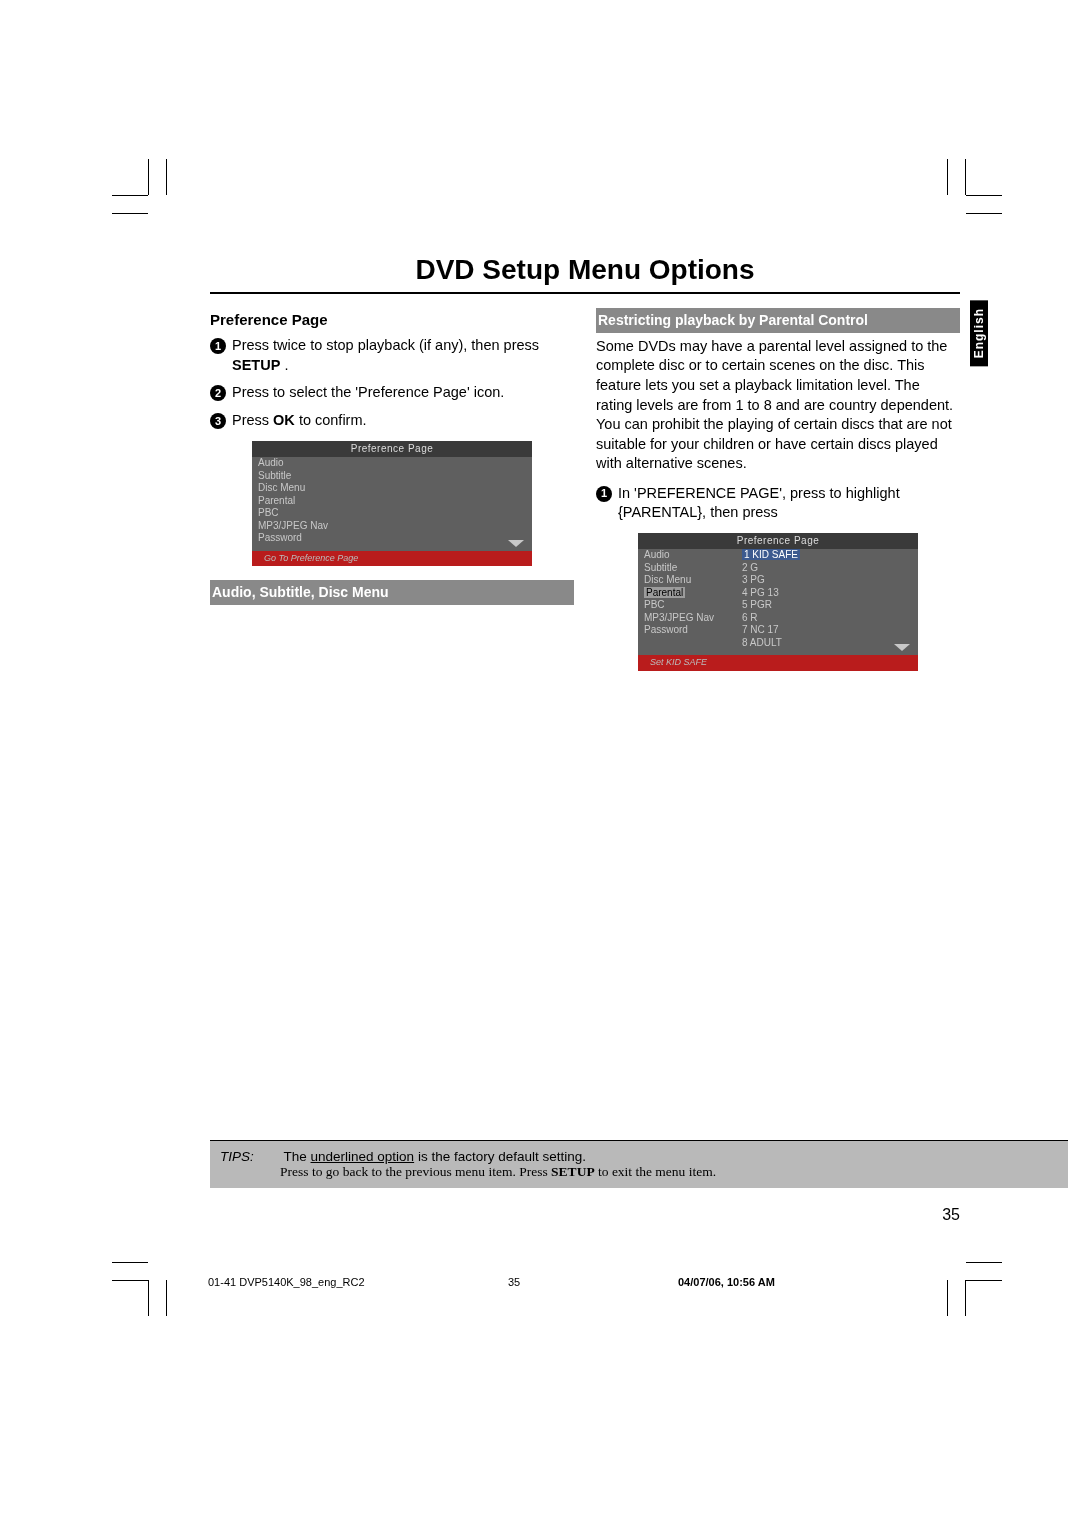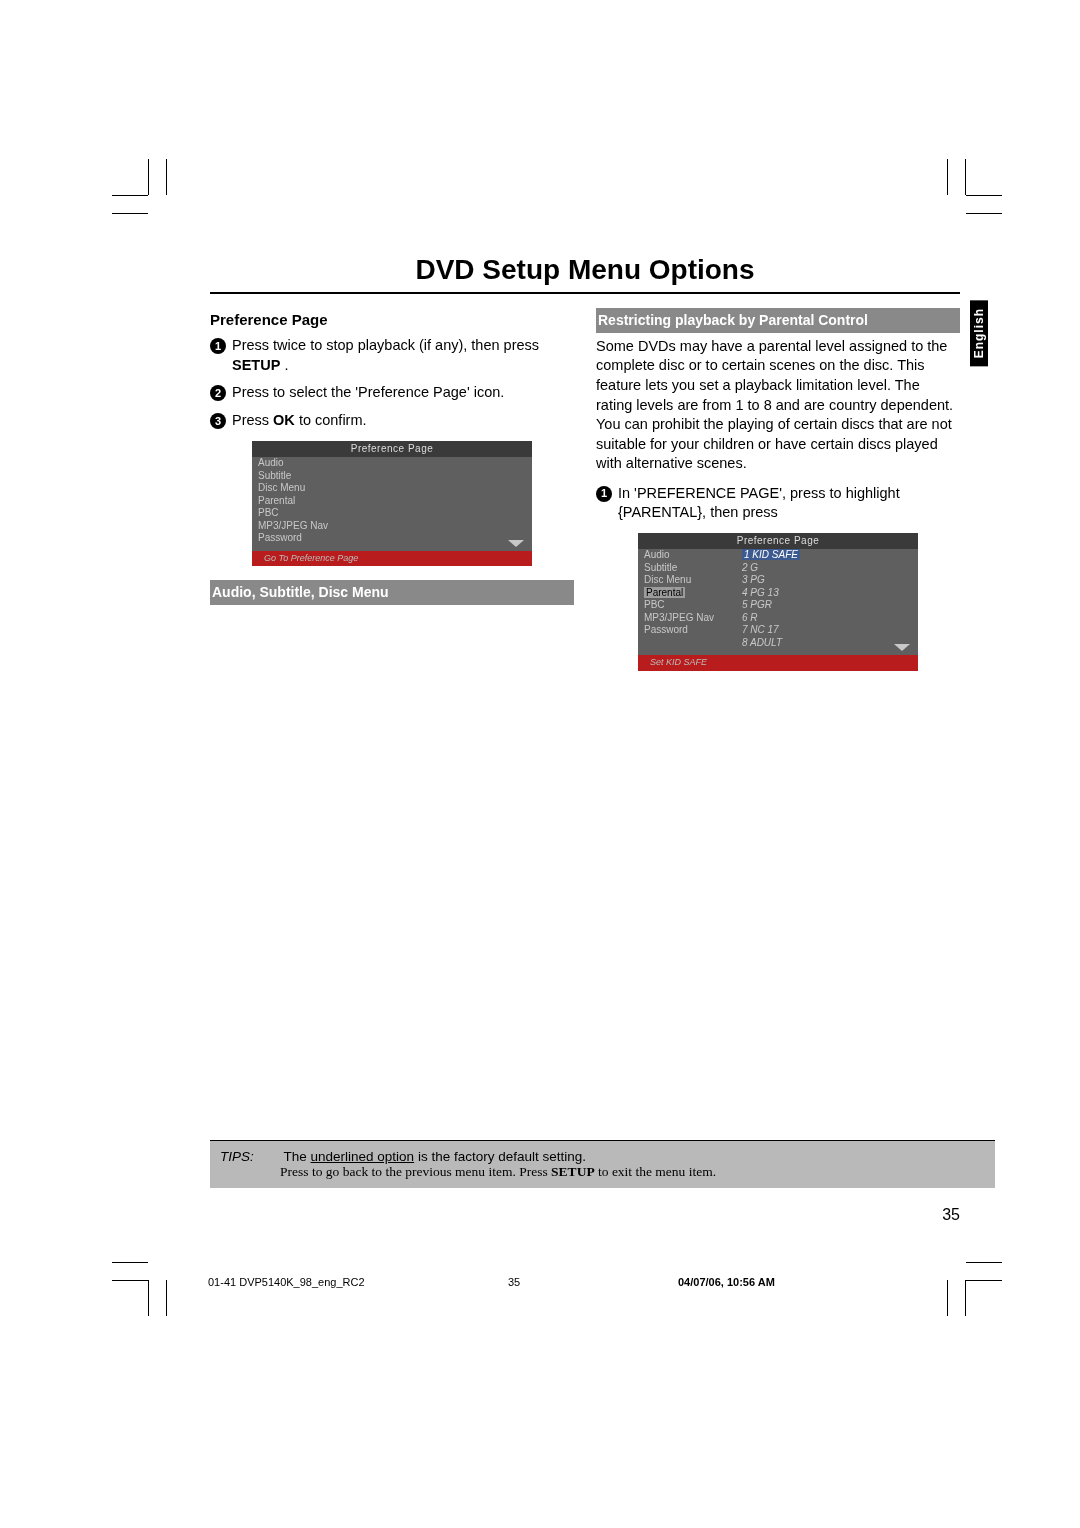--- a/index.html
+++ b/index.html
@@ -90,21 +90,21 @@
     background: #3a3a3a;
     color: #ddd;
     text-align: center;
     font-size: 10px;
     padding: 2px 0;
     letter-spacing: 0.5px;
   }
   .menu-body { padding: 0 6px 6px 6px; min-height: 82px; position: relative; }
   .menu-body .row { display: flex; gap: 10px; }
   .menu-body .lcol { width: 88px; }
-  .menu-body .rcol { flex: 1; font-style: italic; }
+  .menu-body .rcol { flex: 1; }
   .menu-body .hl-blue { background: #3c5a8f; color: #fff; padding: 0 2px; }
   .menu-body .hl-gray { background: #9c9c9c; color: #000; padding: 0 2px; }
   .menu-foot {
     background: #b91c1c;
     color: #bbb;
     font-size: 9px;
     padding: 2px 12px;
     font-style: italic;
   }
   .arrow-dn {
@@ -113,21 +113,21 @@
     bottom: 4px;
     width: 0; height: 0;
     border-left: 8px solid transparent;
     border-right: 8px solid transparent;
     border-top: 7px solid #c8c8c8;
   }
   .tips {
     position: absolute;
     top: 1140px;
     left: 210px;
-    width: 785px;
+    width: 858px;
     background: #b9b9b9;
     color: #000;
     font-size: 13.5px;
     padding: 8px 10px 8px 10px;
     border-top: 1px solid #000;
   }
   .tips-label { display: inline-block; width: 60px; }
   .u { text-decoration: underline; }
   .page-num {
     position: absolute;

